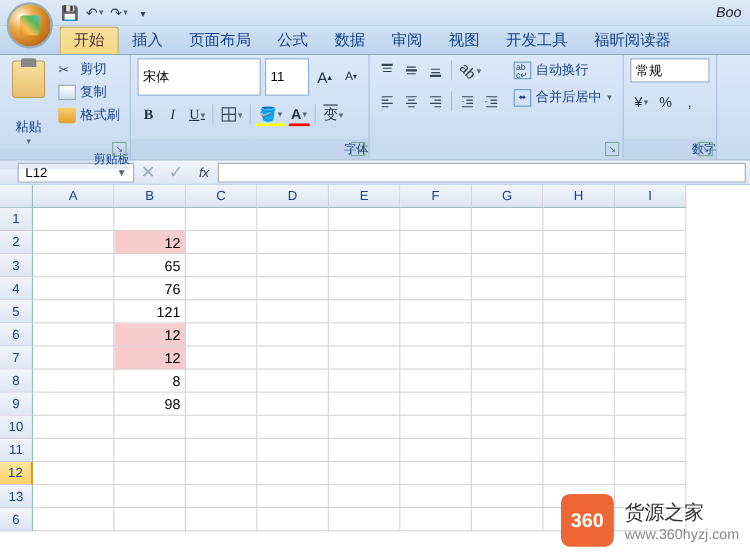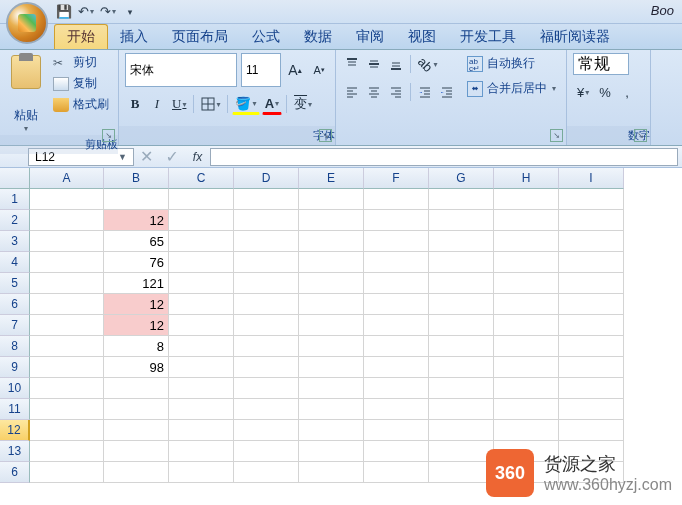--- a/index.html
+++ b/index.html
@@ -32,43 +32,43 @@
 .btnrow{display:flex;gap:2px;align-items:center}
 .rbtn{min-width:20px;height:22px;display:flex;align-items:center;justify-content:center;font-size:13px;border:1px solid transparent;border-radius:2px;cursor:pointer;color:#234;padding:0 2px}
 .bold{font-weight:bold;font-family:'Times New Roman'}
 .italic{font-style:italic;font-family:'Times New Roman'}
 .underline{text-decoration:underline;font-family:'Times New Roman'}
 .dd::after{content:"▾";font-size:8px;margin-left:1px;color:#567}
 .color-bar{border-bottom:3px solid}
 .wrap-col{display:flex;flex-direction:column;gap:4px;margin-left:6px}
 .wrap-btn{display:flex;align-items:center;gap:4px;font-size:12px;color:#15428b;padding:2px 4px;cursor:pointer;white-space:nowrap}
 .num-top{display:flex;align-items:center;margin-bottom:6px}
-.num-sel{width:56px;height:22px;border:1px solid #8aacce;background:#fff;font-size:16px;padding:0 4px}
+.num-sel{width:72px;height:22px;border:1px solid #8aacce;background:#fff;font-size:12px;padding:0 4px}
 .dialog-launch{position:absolute;bottom:3px;right:3px;width:13px;height:13px;border:1px solid #7a9;font-size:8px;color:#567;display:flex;align-items:center;justify-content:center}
 .namebox-row{height:22px;background:linear-gradient(#eef4fb,#dde8f5);display:flex;align-items:center;border-bottom:1px solid #a8c0de}
-.namebox{width:106px;height:18px;border:1px solid #9ab;background:#fff;margin-left:28px;font-size:12px;padding:0 6px;display:flex;align-items:center;justify-content:space-between}
+.namebox{width:106px;height:18px;border:1px solid #9ab;background:#fff;margin-left:16px;font-size:12px;padding:0 6px;display:flex;align-items:center;justify-content:space-between}
 .fx-lbl{font-style:italic;font-size:12px;margin:0 8px;color:#345}
 .formula-bar{flex:1;height:18px;border:1px solid #9ab;background:#fff;margin-right:4px}
 .sheet{display:flex;position:relative}
 .rowheads{display:flex;flex-direction:column}
 .corner{width:30px;height:21px;background:linear-gradient(#f0f5fb,#dce6f2);border-right:1px solid #9bb;border-bottom:1px solid #9bb}
 .rowhead{width:30px;height:21px;background:linear-gradient(#f0f5fb,#dce6f2);border-right:1px solid #9bb;border-bottom:1px solid #ccd;display:flex;align-items:center;justify-content:center;font-size:12px;color:#15428b}
 .rowhead.sel{background:linear-gradient(#fde8a0,#f8d068);border-right:2px solid #d0a020}
 .grid{flex:1}
 .colheads{display:flex}
 .colhead{width:65px;height:21px;background:linear-gradient(#f0f5fb,#dce6f2);border-right:1px solid #ccd;border-bottom:1px solid #9bb;display:flex;align-items:center;justify-content:center;font-size:12px;color:#15428b}
 .colhead:first-child{width:74px}
 .cells-row{display:flex}
 .cell{width:65px;height:21px;border-right:1px solid #d4d4d4;border-bottom:1px solid #d4d4d4;font-size:13px;padding:0 4px;display:flex;align-items:center;justify-content:flex-end;color:#000}
 .cell:first-child{width:74px}
 .cell.hl{background:#f8cccc}
 .watermark{position:absolute;bottom:8px;right:10px;display:flex;align-items:center;gap:10px}
 .wm-badge{width:48px;height:48px;background:#e63;border-radius:8px;color:#fff;font-weight:bold;font-size:18px;display:flex;align-items:center;justify-content:center}
 .wm-text{font-size:18px;color:#333}
-.wm-url{font-size:16px;color:#888}
+.wm-url{font-size:13px;color:#888}
 svg{width:14px;height:14px}
 </style>
 </head>
 <body>
 
 <div class="qat">
   <div class="qat-icons">
     <span class="qat-ic">💾</span>
     <span class="qat-ic dd">↶</span>
     <span class="qat-ic dd">↷</span>

